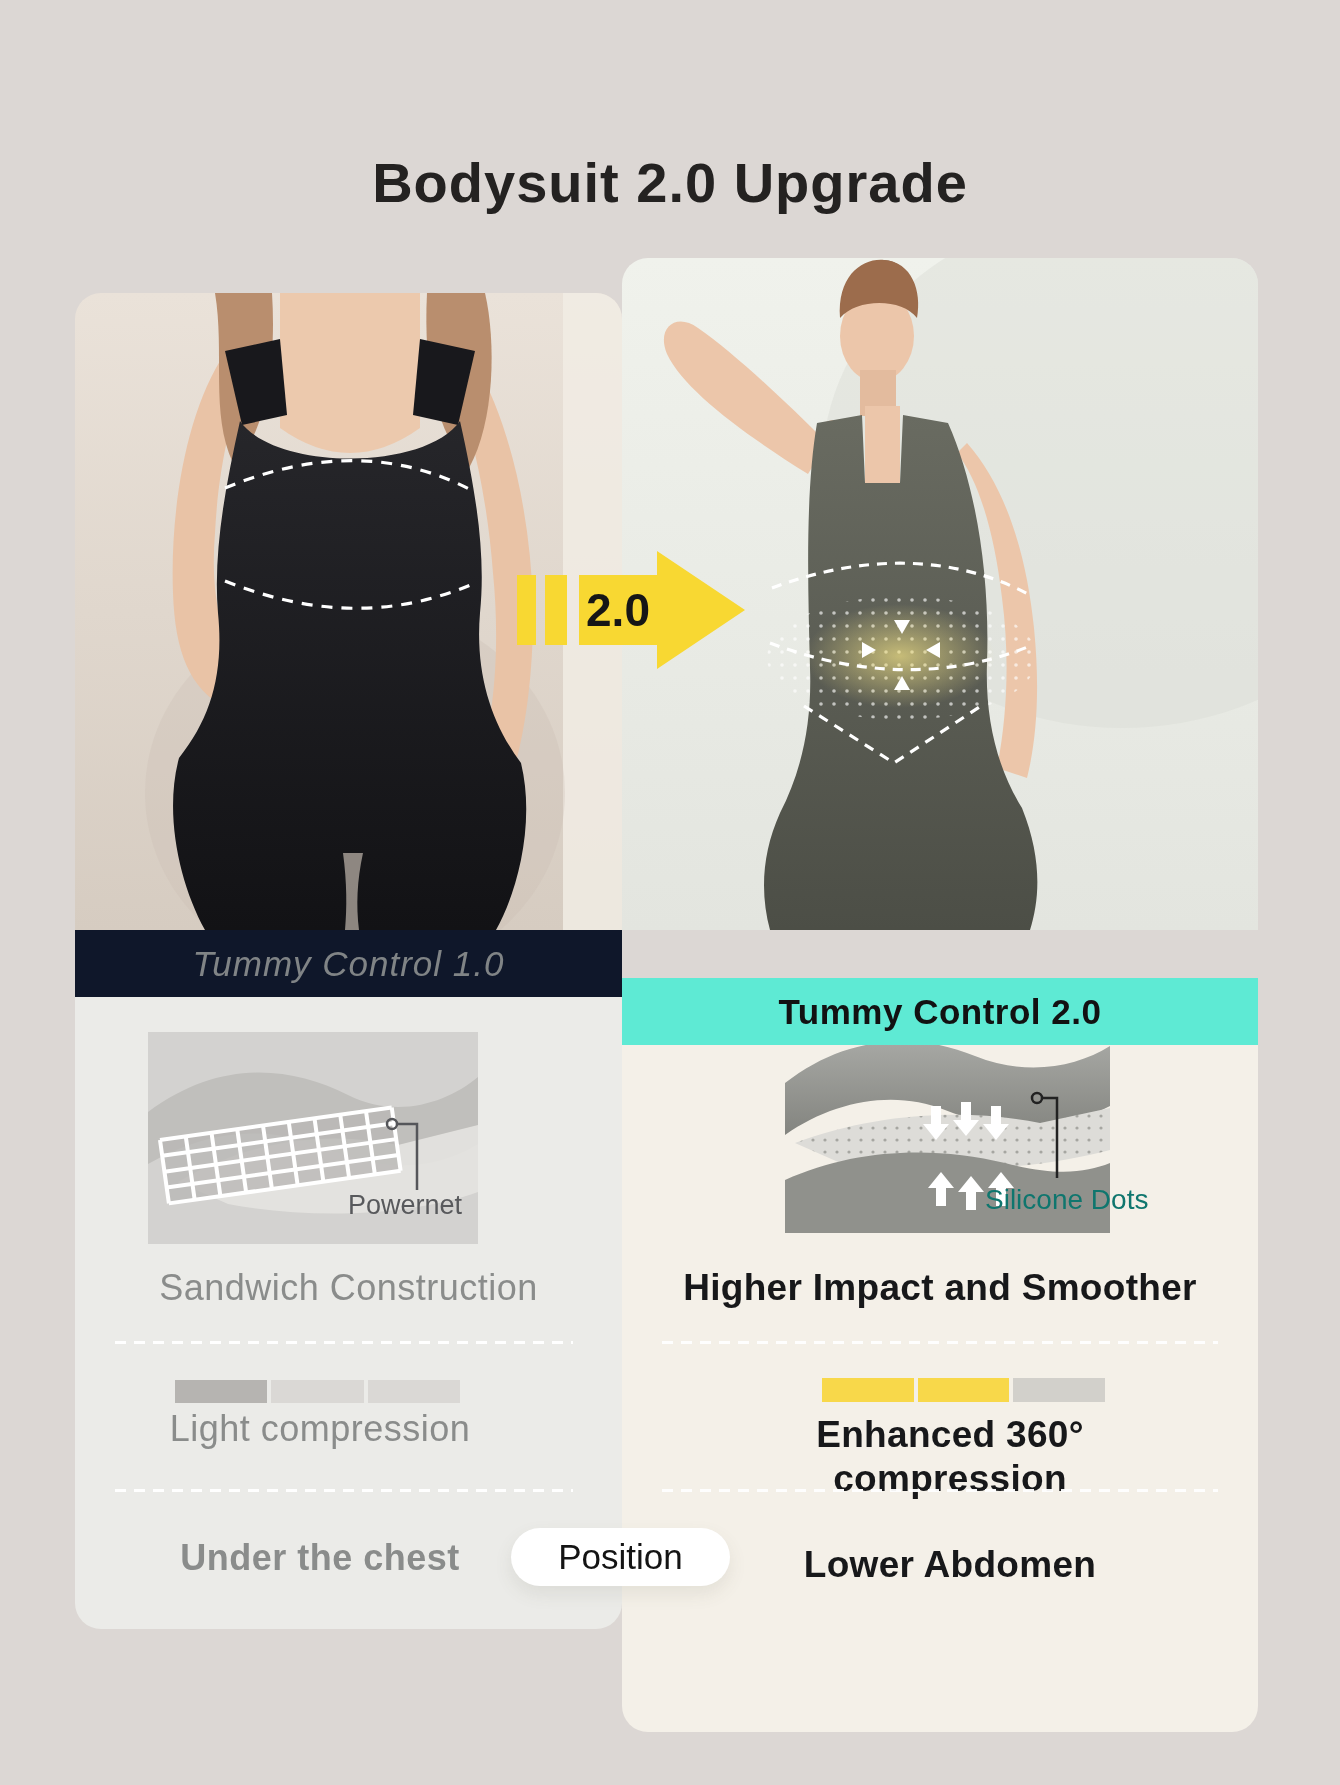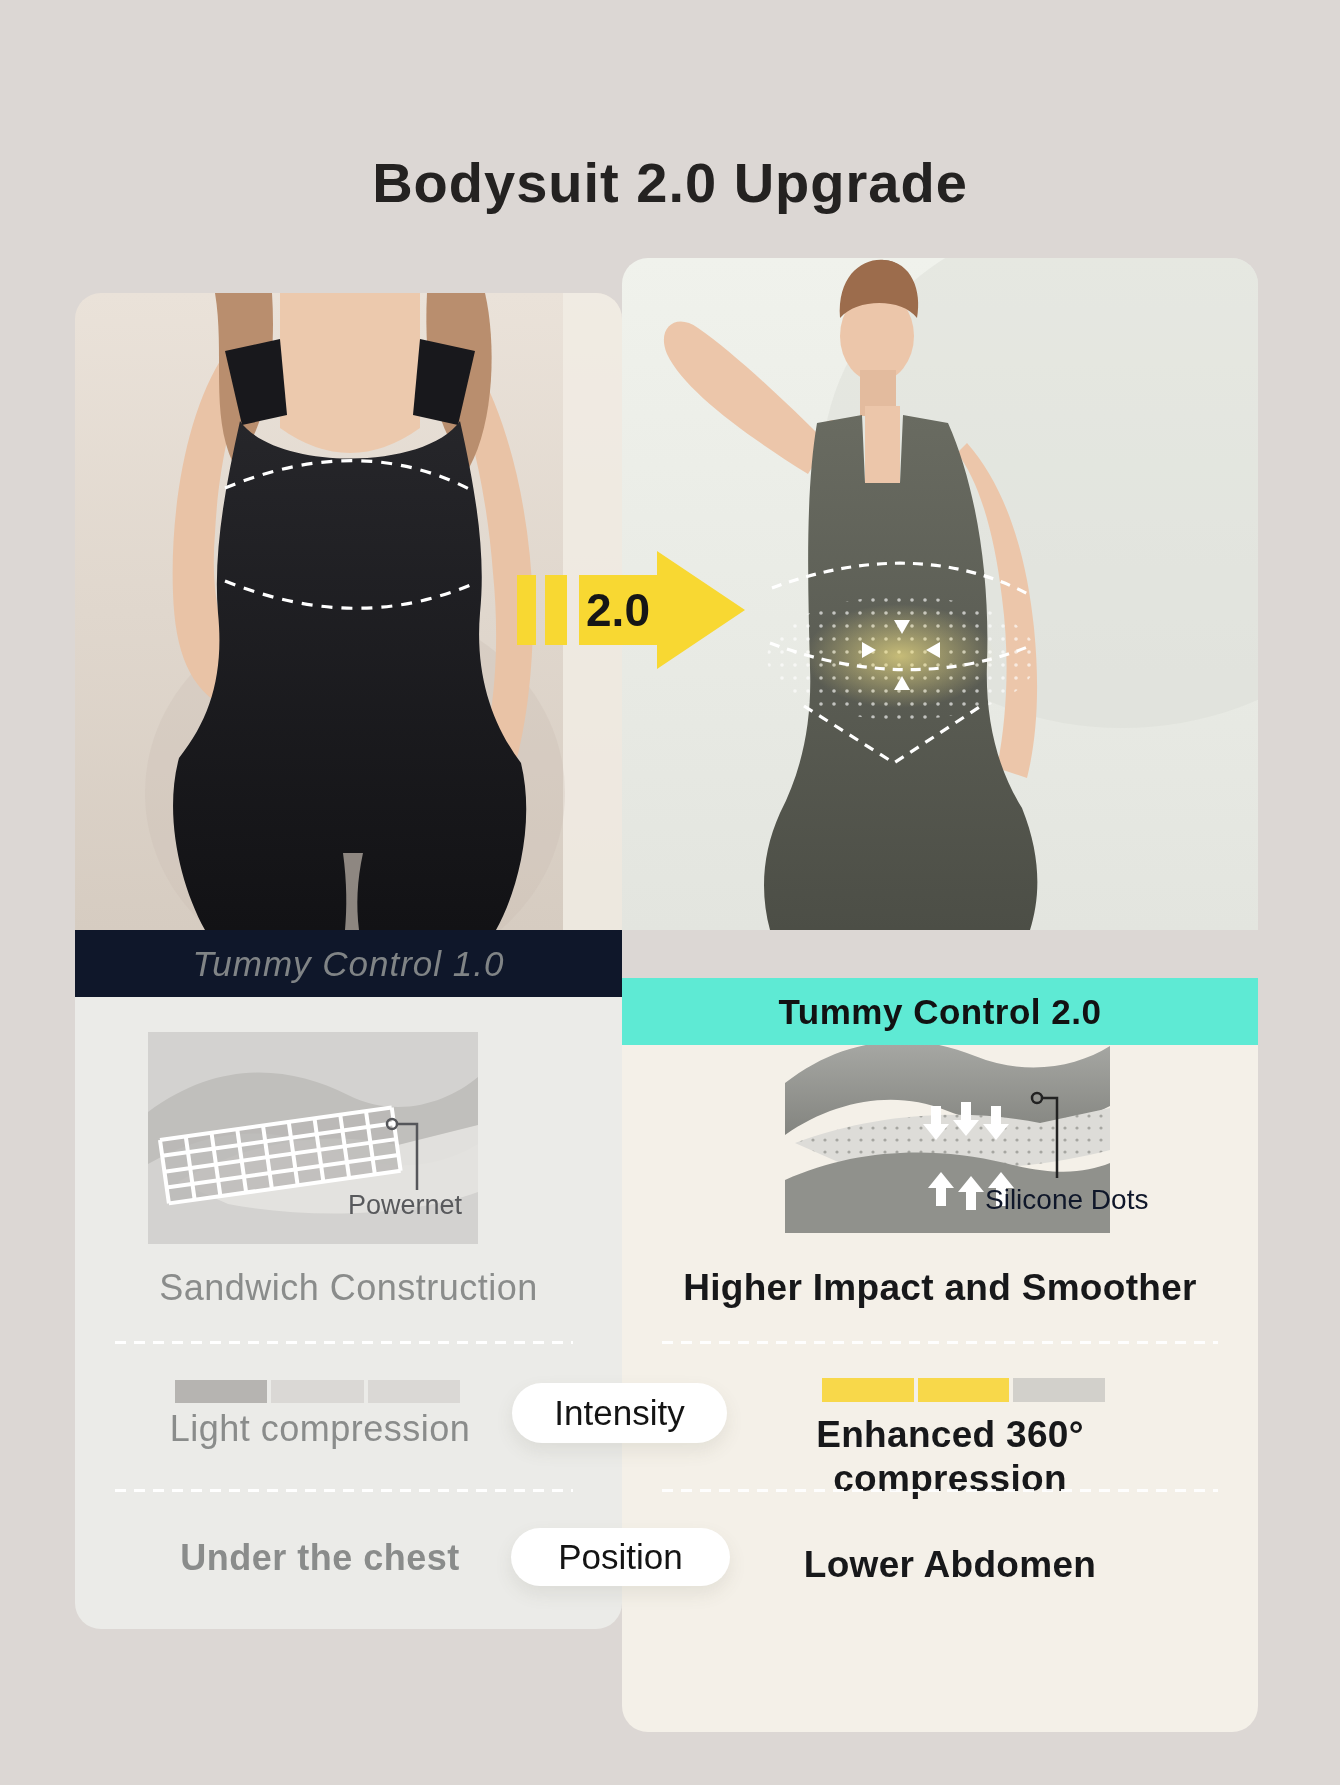--- a/index.html
+++ b/index.html
@@ -34,21 +34,21 @@
   
   .panel-left{left:75px;top:997px;width:547px;height:632px;background:#ebebe8;border-radius:0 0 26px 26px;}
   .panel-right{left:622px;top:997px;width:636px;height:735px;background:#f4f0e8;border-radius:0 0 26px 26px;}
 
   
   .illus-left{left:148px;top:1032px;width:330px;height:212px;}
   .illus-right{left:785px;top:1028px;width:325px;height:205px;}
 
   .callout-label{font-size:27px;color:#58595c;}
   .callout-powernet{left:348px;top:1190px;width:130px;text-align:left;}
-  .callout-silicone{left:985px;top:1184px;width:180px;color:#0f172a;font-size:28px;text-align:left;}
+  .callout-silicone{left:985px;top:1184px;width:180px;color:#0f766e;font-size:28px;text-align:left;}
 
   
   .pill{
     background:#ffffff;border-radius:32px;display:flex;align-items:center;justify-content:center;
     font-size:35px;font-weight:500;color:#141414;z-index:5;
     box-shadow:0 8px 18px rgba(90,85,70,.10);
   }
   .pill-technology{left:507px;top:1103px;width:221px;height:58px;}
   .pill-intensity{left:512px;top:1383px;width:215px;height:60px;}
   .pill-position{left:511px;top:1528px;width:219px;height:58px;}
@@ -247,21 +247,20 @@
   <div class="abs bar bar-v1">
     <div class="seg filled"></div>
     <div class="seg"></div>
     <div class="seg"></div>
   </div>
   <div class="abs bar bar-v2">
     <div class="seg filled"></div>
     <div class="seg filled"></div>
     <div class="seg"></div>
   </div>
-  <div class="abs pill pill-intensity">Intensity</div>
   <div class="val val-muted v1-int">Light compression</div>
   <div class="val val-dark v2-int">Enhanced 360° compression</div>
 
   <div class="abs dash dash-l2"></div>
   <div class="abs dash dash-r2"></div>
 
   <div class="abs pill pill-position">Position</div>
   <div class="val val-muted v1-pos">Under the chest</div>
   <div class="val val-dark v2-pos">Lower Abdomen</div>
 

